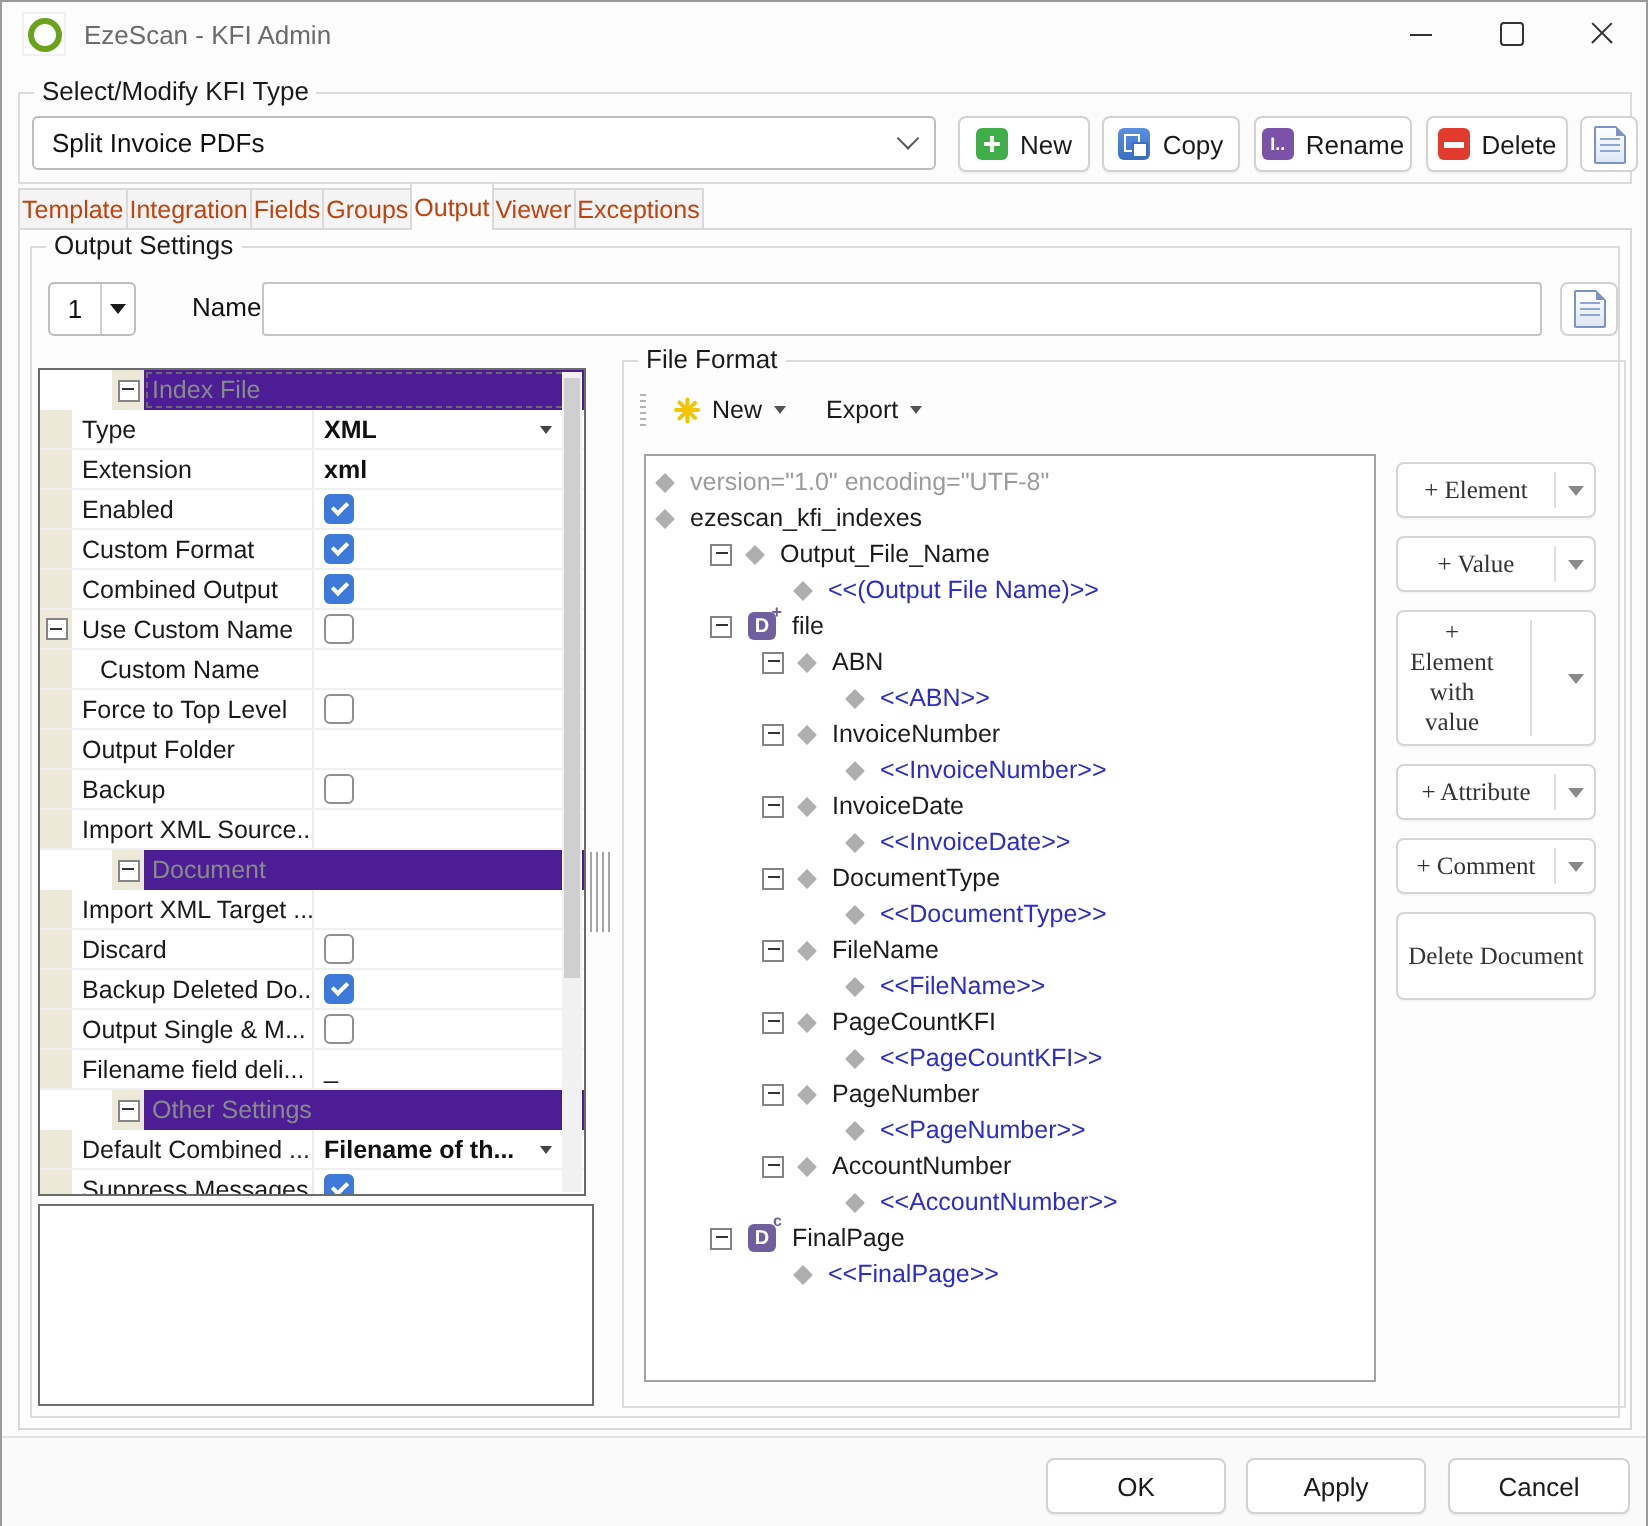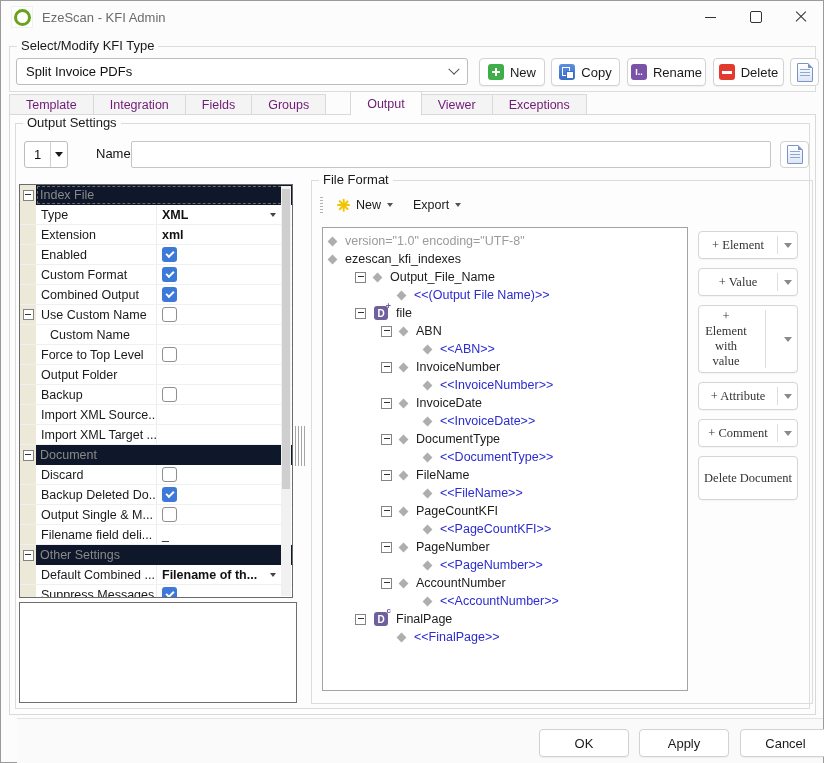--- a/index.html
+++ b/index.html
@@ -47,41 +47,41 @@
   .ic-rename{background:#7a52a8;}
   .ic-rename::after{content:"I..";position:absolute;inset:0;color:#fff;font-size:9px;font-weight:bold;display:flex;align-items:center;justify-content:center;letter-spacing:0;}
   .ic-delete{background:#e23b2e;}
   .ic-delete::before{content:"";position:absolute;left:3px;top:6.5px;width:10px;height:3px;background:#fff;}
   .ic-doc{width:14px;height:17px;border:1px solid #7b93c8;background:linear-gradient(#ffffff,#dde6f6);border-radius:1px;position:relative;flex:none;}
   .ic-doc::before{content:"";position:absolute;left:2px;right:2px;top:5px;height:9px;background:repeating-linear-gradient(to bottom,#8fa6d4 0 1px,transparent 1px 3px);}
   .ic-doc::after{content:"";position:absolute;right:-1px;top:-1px;width:0;height:0;border-left:5px solid #7b93c8;border-top:5px solid #fcfcfc;}
 
   
   .tabs{position:absolute;left:8px;top:90px;height:23px;display:flex;align-items:flex-end;z-index:6;}
-  .tab{height:20px;padding:0 16px;display:flex;align-items:center;background:#f4f4f4;border:1px solid #d9d9d9;border-bottom:none;margin-right:-1px;font-size:12.5px;color:#701a75;box-sizing:border-box;}
-  .tab.active{height:24px;background:#fdfdfd;margin-bottom:-1px;z-index:7;position:relative;margin-left:25px;}
+  .tab{height:20px;padding:0 1px;display:flex;align-items:center;background:#f4f4f4;border:1px solid #d9d9d9;border-bottom:none;margin-right:-1px;font-size:12.5px;color:#c2410c;box-sizing:border-box;}
+  .tab.active{height:24px;background:#fdfdfd;margin-bottom:-1px;z-index:7;position:relative;}
 
   .tabpage{position:absolute;left:8px;top:113px;width:807px;height:601px;border:1px solid #d9d9d9;background:#fdfdfd;box-sizing:border-box;}
 
   
   .out-group{left:5px;top:8px;width:795px;height:586px;border:1px solid #dcdcdc;}
   .out-group .gb-label{background:#fdfdfd;}
   .num-combo{left:8px;top:17px;width:44px;height:27px;padding:0;}
   .num-val{flex:1;text-align:center;font-size:13px;}
   .num-drop{width:16px;height:100%;display:flex;align-items:center;justify-content:center;border-left:1px solid #d0d0d0;}
   .tri-down{width:0;height:0;border-left:4px solid transparent;border-right:4px solid transparent;border-top:5px solid #1a1a1a;}
   .name-label{position:absolute;left:80px;top:22px;font-size:13px;color:#111;}
   .name-input{position:absolute;left:115px;top:17px;width:640px;height:27px;border:1px solid #c6c6c6;border-radius:2px;box-sizing:border-box;font-size:13px;padding:0 6px;background:#fff;color:#111;font-family:"Liberation Sans",sans-serif;}
   .btn-doc2{left:764px;top:17px;width:29px;height:27px;}
 
   
   .pgrid{position:absolute;left:8px;top:68px;width:274px;height:414px;border:1px solid #6b6b6b;background:#fff;box-sizing:border-box;overflow:hidden;}
   .pg-row{display:flex;height:20px;box-sizing:border-box;border-bottom:1px solid #f0f0f0;align-items:stretch;font-size:12.5px;}
   .pg-gutter{width:16px;flex:none;background:#ece9d8;display:flex;align-items:center;justify-content:center;}
-  .pg-cat{background:#0f172a;border-bottom:none;}
+  .pg-cat{background:#4c1d95;border-bottom:none;margin-left:36px;}
   .pg-cat-label{flex:1;display:flex;align-items:center;padding-left:4px;color:#8a8a8a;}
   .pg-cat-label.focused{outline:1px dashed #6a6a6a;outline-offset:-2px;}
   .pg-label{width:121px;flex:none;display:flex;align-items:center;padding-left:5px;border-right:1px solid #ededed;color:#1a1a1a;white-space:nowrap;overflow:hidden;box-sizing:border-box;}
   .pg-label.indent{padding-left:14px;}
   .pg-value{flex:1;display:flex;align-items:center;padding-left:5px;padding-right:14px;position:relative;color:#111;}
   .pg-vtext.bold{font-weight:bold;}
   .cb{width:15px;height:15px;border-radius:3px;position:relative;flex:none;box-sizing:border-box;}
   .cb.checked{background:#3c79d8;}
   .cb.checked::after{content:"";position:absolute;left:3.5px;top:4px;width:6px;height:3px;border-left:2px solid #fff;border-bottom:2px solid #fff;transform:rotate(-45deg);}
   .cb.unchecked{background:#fff;border:1px solid #8f8f8f;}
@@ -122,21 +122,21 @@
 
   .side-btns{position:absolute;left:386px;top:50px;width:100px;display:flex;flex-direction:column;gap:9px;}
   .side-btn{min-height:28px;background:#fff;border:1px solid #d5d5d5;border-radius:4px;display:flex;align-items:center;font-size:12.5px;color:#333;box-sizing:border-box;box-shadow:0 1px 1px rgba(0,0,0,.04);}
   .side-btn.tall{min-height:44px;gap:12px;}
   .side-btn .sb-label{flex:1;text-align:center;padding:3px 2px;line-height:15px;font-family:Liberation Serif, serif;}
   .sb-split{width:1px;align-self:stretch;margin:4px 0;background:#dedede;}
   .sb-arrow{width:19px;display:flex;align-items:center;justify-content:center;}
   .sb-arrow::after{content:"";width:0;height:0;border-left:4px solid transparent;border-right:4px solid transparent;border-top:5px solid #8a8a8a;}
 
   
-  .footer{position:absolute;left:0;right:0;top:717px;height:45px;background:#fafafa;border-top:1px solid #e4e4e4;margin-left:16px;}
+  .footer{position:absolute;left:0;right:0;top:717px;height:45px;background:#fafafa;border-top:1px solid #e4e4e4;}
   .f-btn{position:absolute;top:10px;width:90px;height:28px;background:#fff;border:1px solid #d2d2d2;border-radius:4px;font-size:13px;color:#1a1a1a;display:flex;align-items:center;justify-content:center;box-sizing:border-box;box-shadow:0 1px 1px rgba(0,0,0,.05);}
   .f-ok{left:522px;}
   .f-apply{left:622px;}
   .f-cancel{left:723px;width:91px;}
 </style>
 </head>
 <body>
 
 <div class="window">
 
@@ -286,30 +286,30 @@
               <span class="pg-label">Backup</span>
               <span class="pg-value">
                 <span class="cb unchecked"></span>
               </span>
             </div>
             <div class="pg-row">
               <span class="pg-gutter"></span>
               <span class="pg-label">Import XML Source...</span>
               <span class="pg-value"></span>
             </div>
-            <div class="pg-row">
-              <span class="pg-gutter"></span>
-              <span class="pg-label">Import XML Target ...</span>
-              <span class="pg-value"></span>
-            </div>
             <div class="pg-row pg-cat">
               <span class="pg-gutter">
                 <span class="expander"></span>
               </span>
               <span class="pg-cat-label">Document</span>
+            </div>
+            <div class="pg-row">
+              <span class="pg-gutter"></span>
+              <span class="pg-label">Import XML Target ...</span>
+              <span class="pg-value"></span>
             </div>
             <div class="pg-row">
               <span class="pg-gutter"></span>
               <span class="pg-label">Discard</span>
               <span class="pg-value">
                 <span class="cb unchecked"></span>
               </span>
             </div>
             <div class="pg-row">
               <span class="pg-gutter"></span>

